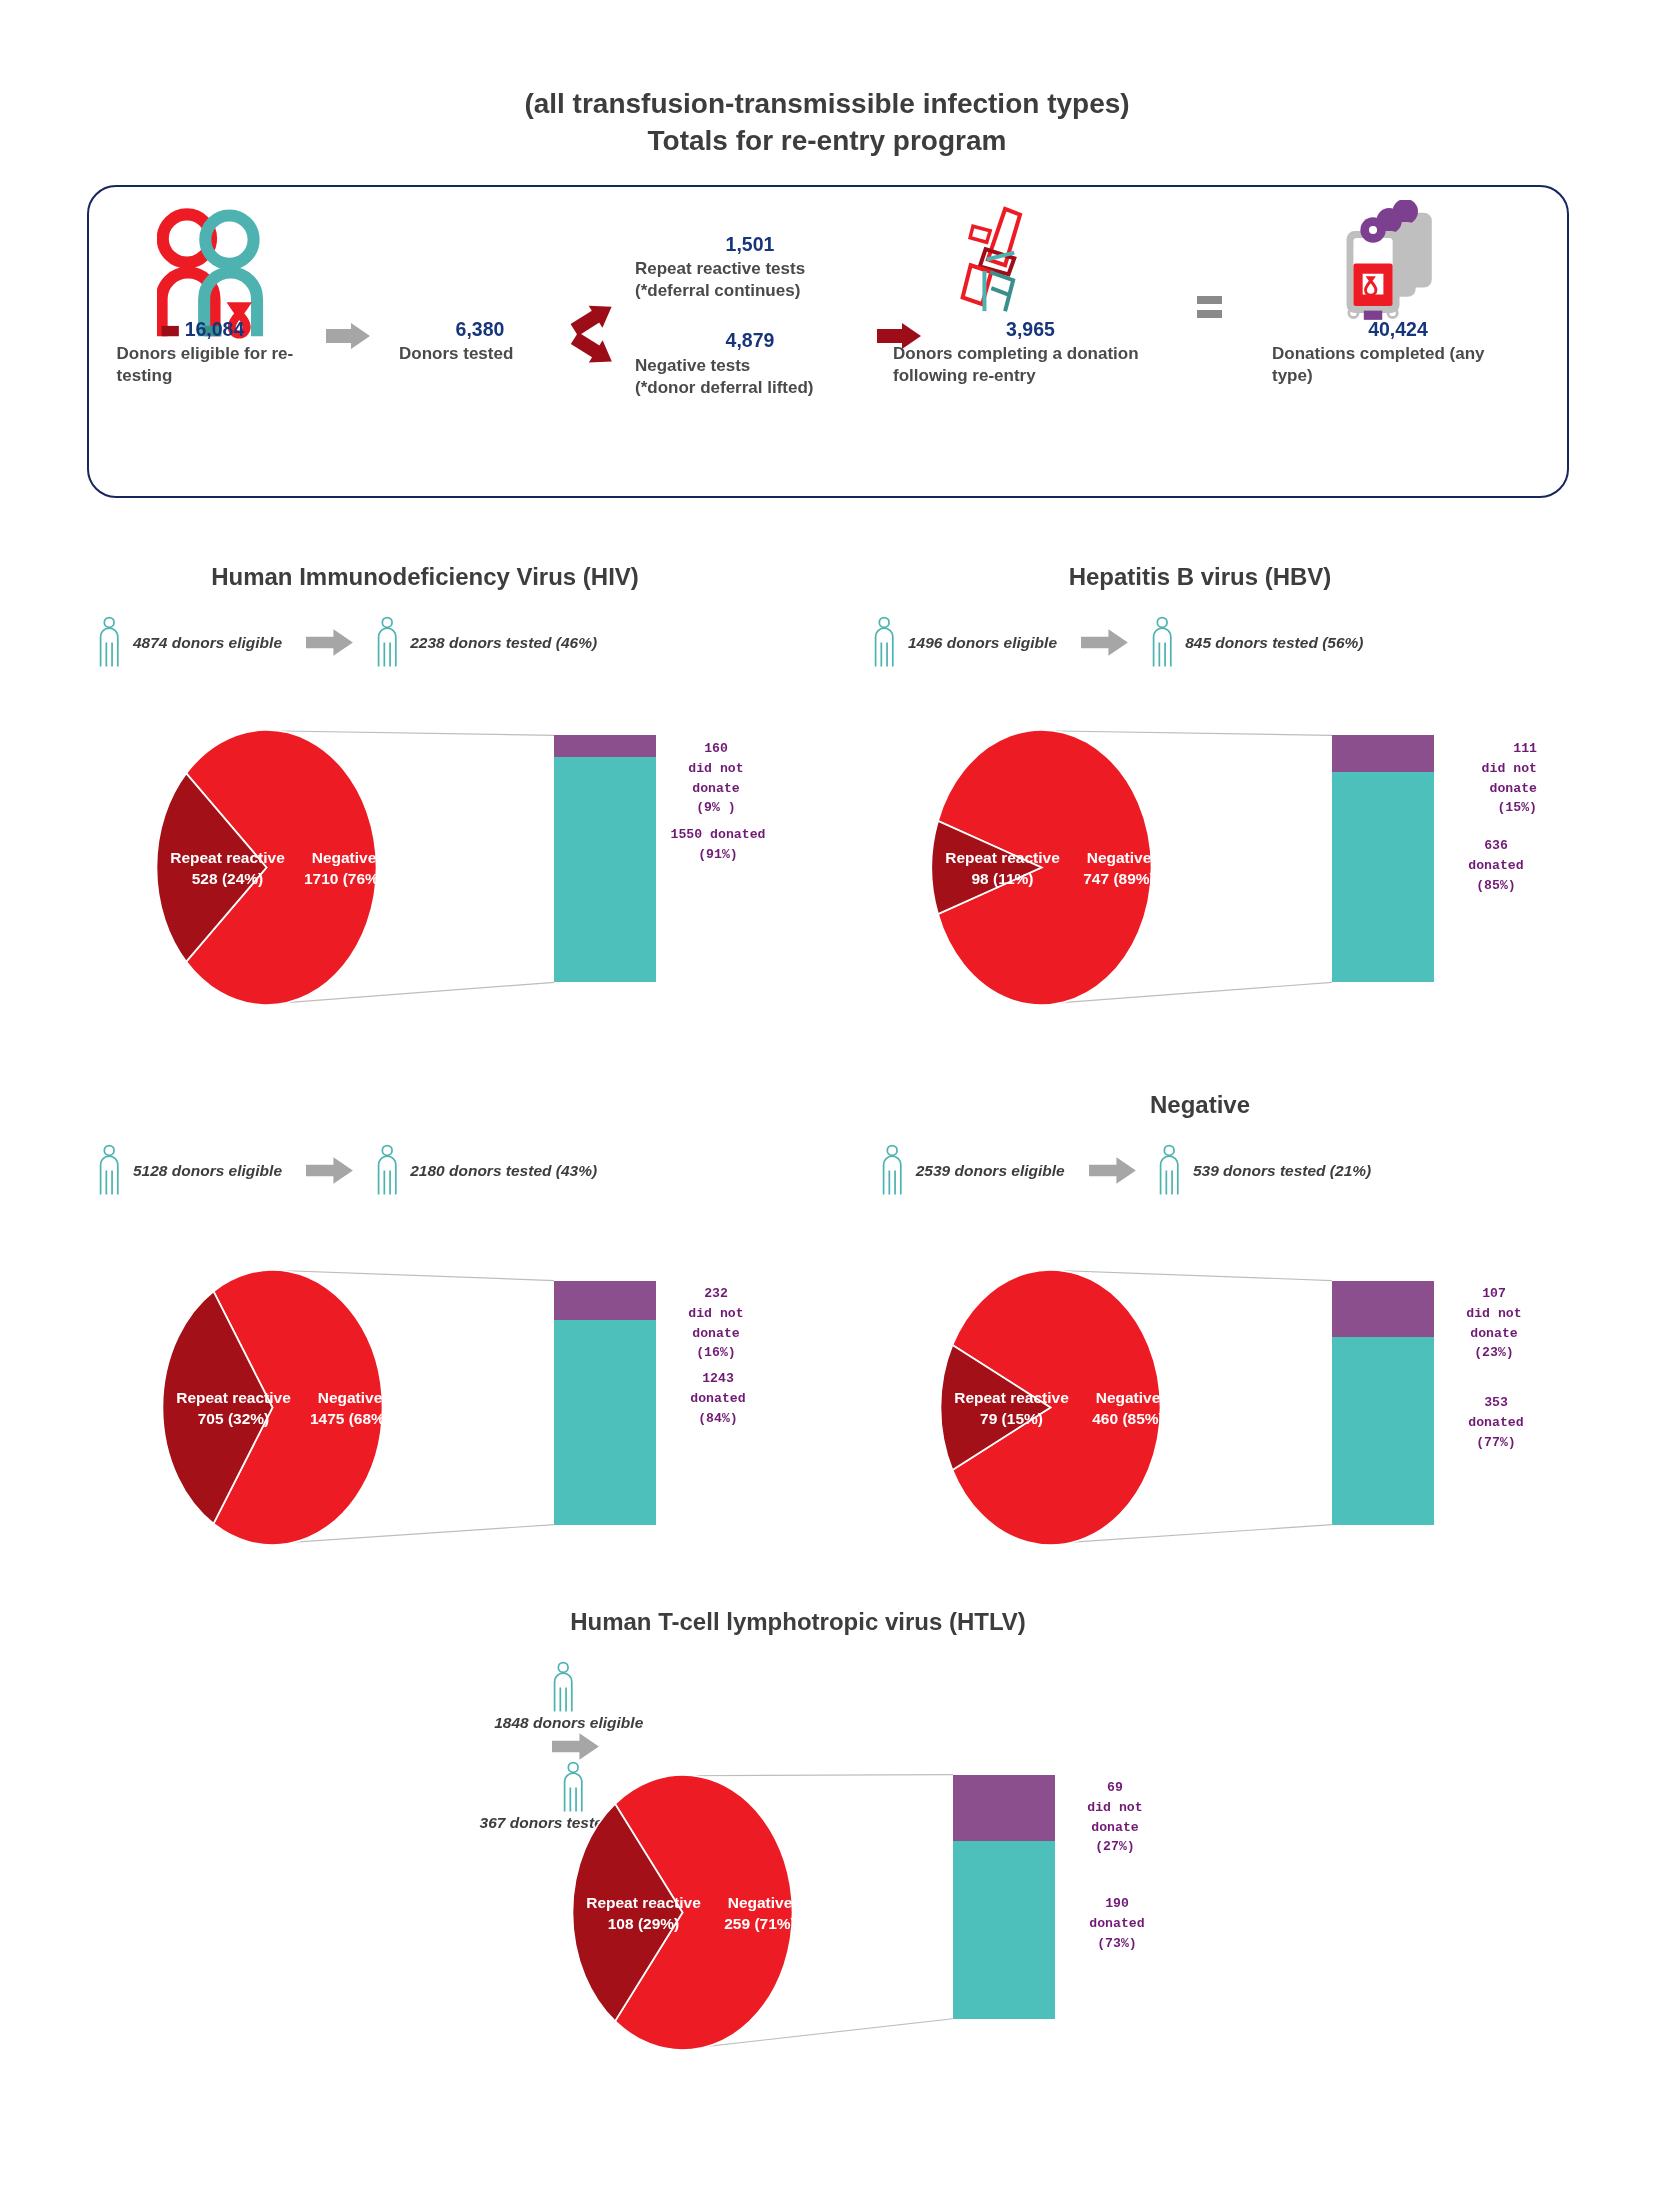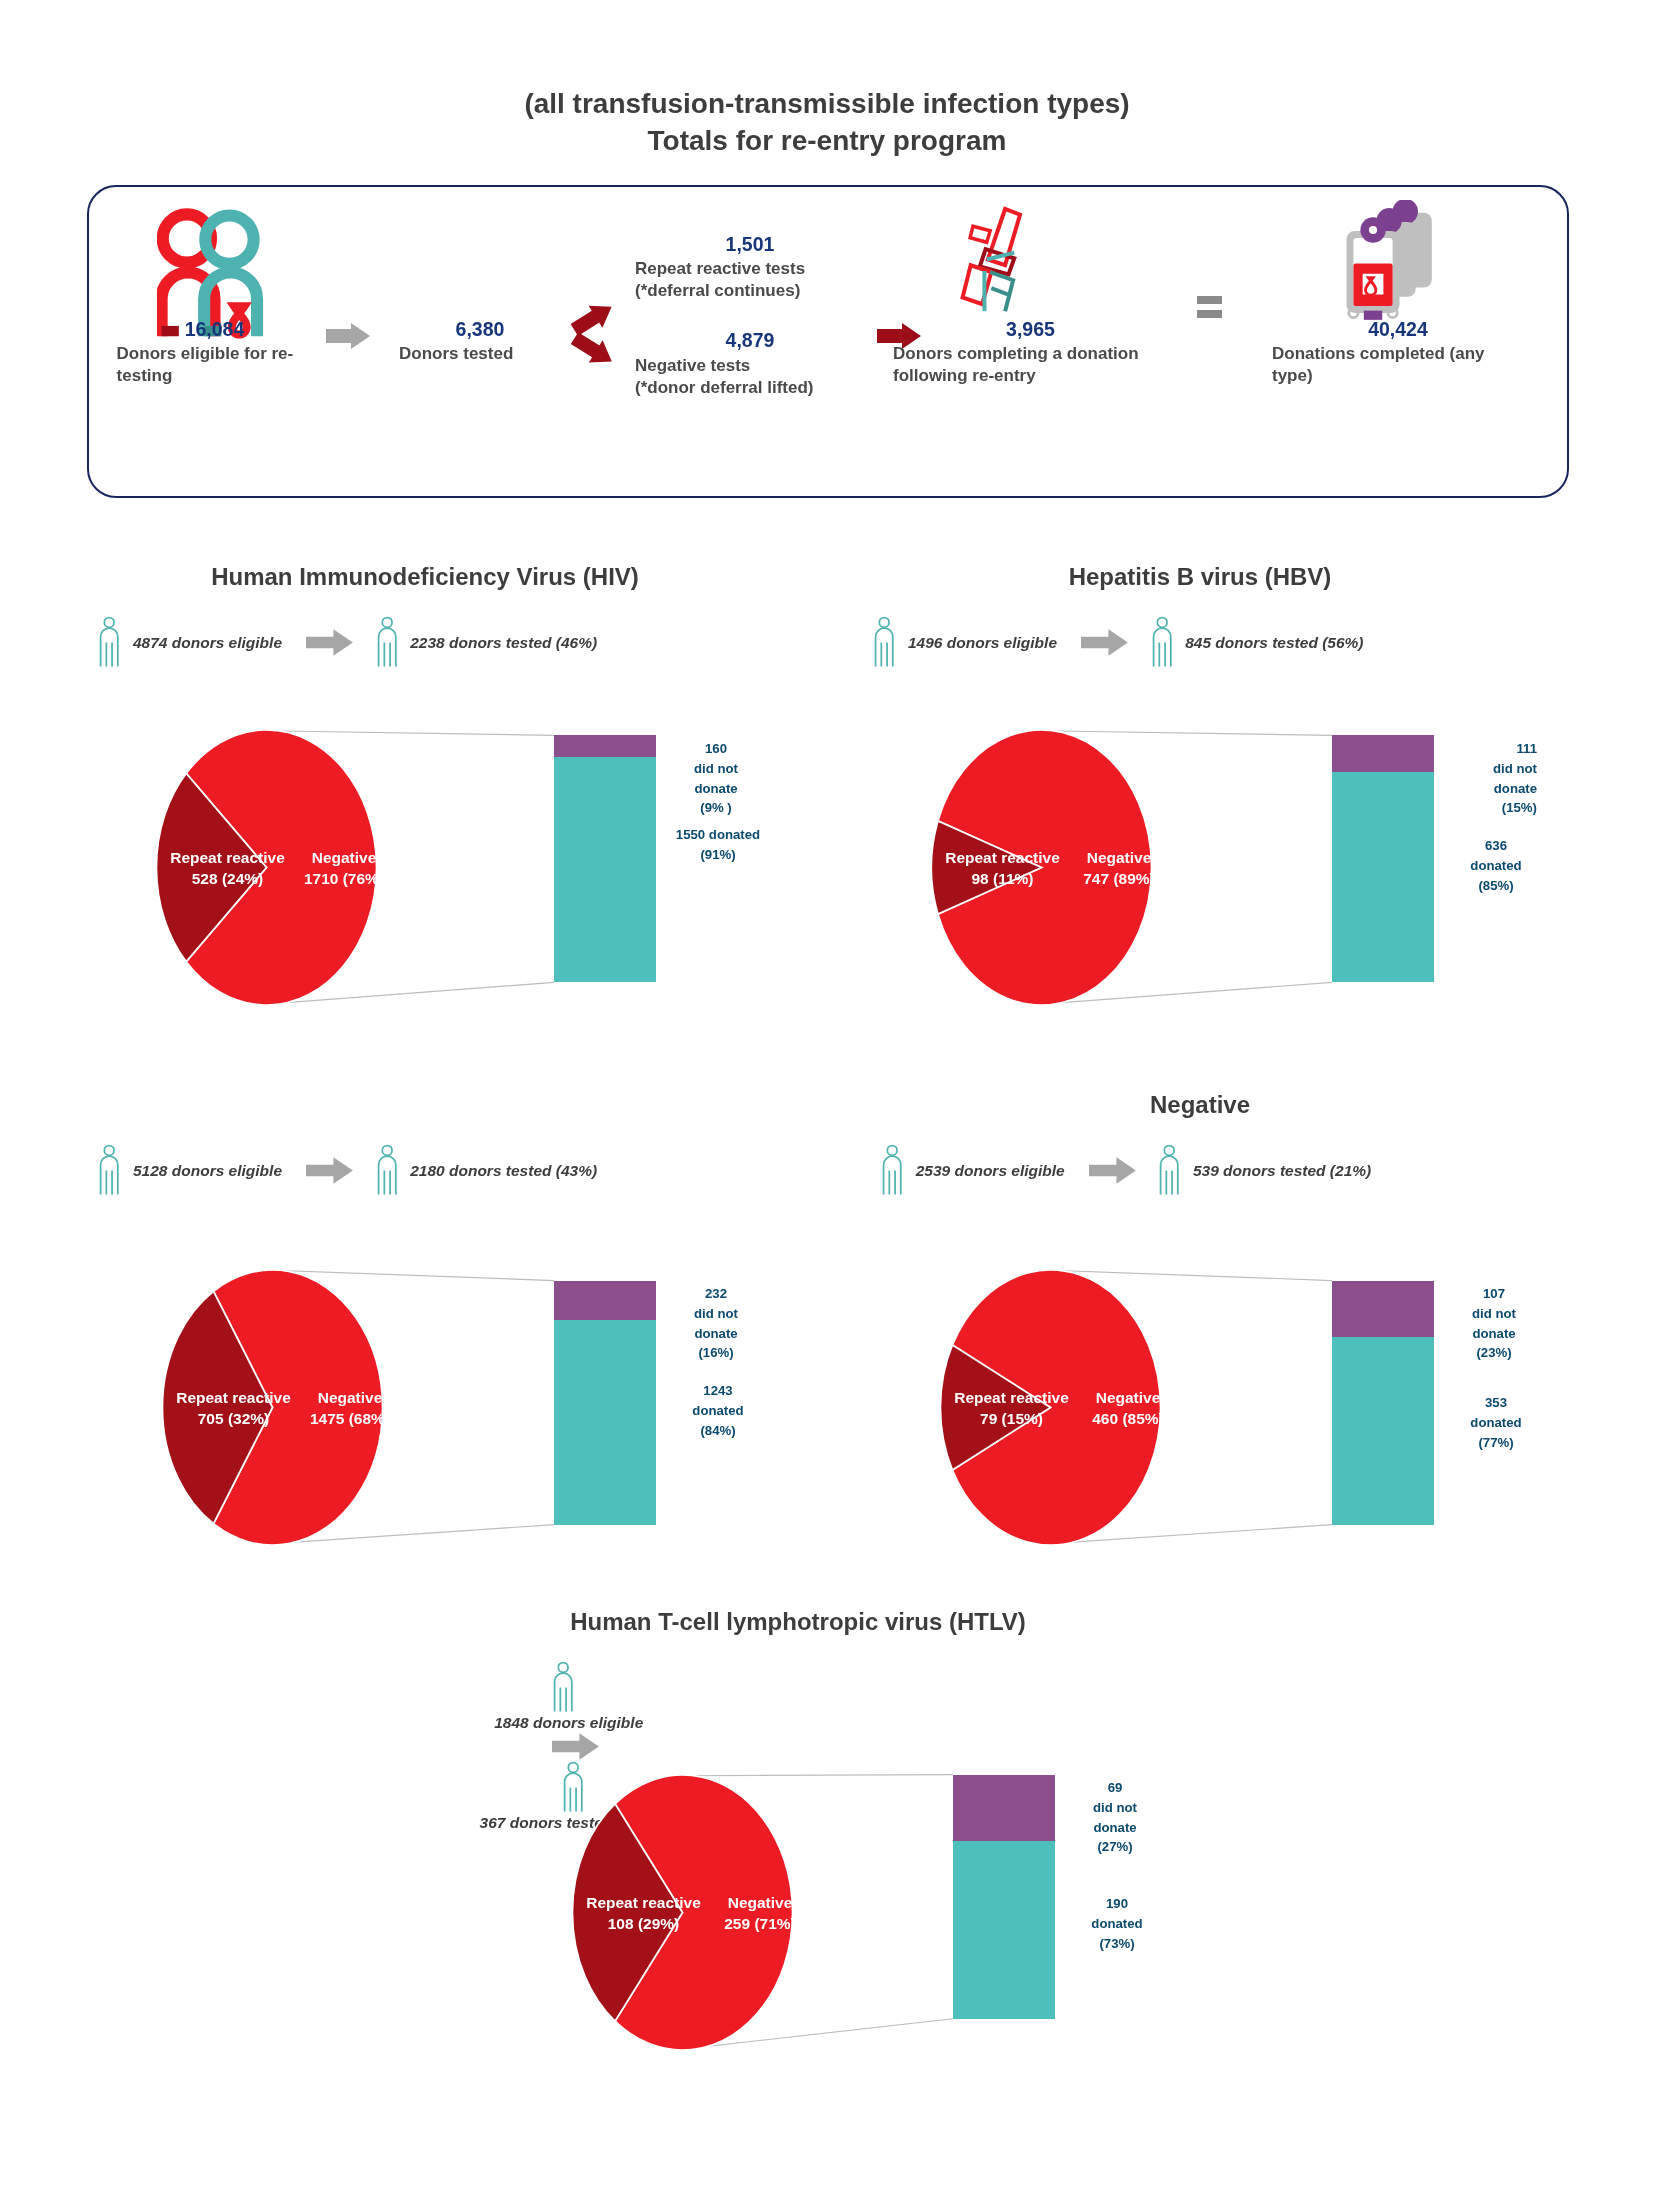--- a/index.html
+++ b/index.html
@@ -85,22 +85,22 @@
     position: absolute; top: 53px; left: 0;
     display: flex; align-items: center; gap: 0px; font-style: italic;
   }
   .donor-txt {
     font-size: 15.5px; font-weight: bold; color: #3d3d3d; white-space: nowrap;
   }
   .pie-wrap { position: absolute; }
   .bar-wrap { position: absolute; }
   .bar-seg { width: 100%; }
   .bar-label {
-    position: absolute; font-size: 13.2px; font-weight: bold; color: #0c4a6e;
-    line-height: 1.5; white-space: nowrap;
+    position: absolute; font-size: 13.2px; font-weight: bold; color: #701a75;
+    line-height: 1.5; white-space: nowrap; font-family: Liberation Mono, monospace;
   }
   .connector { position: absolute; left: 0; top: 0; pointer-events: none; }
   .pie-txt {
     position: absolute; color: #ffffff; font-weight: bold;
     font-size: 15.5px; text-align: center; line-height: 1.35; white-space: nowrap;
   }
 </style>
 </head>
 <body>
 
@@ -391,21 +391,21 @@
       <div class="bar-seg" style="height:205px;background:#4EC0BC;"></div>
     </div>
 
     <div class="bar-label" style="left:587px;top:193px;text-align:center;width:86px;">
       <div>232</div>
       <div>did not</div>
       <div>donate</div>
       <div>(16%)</div>
     </div>
 
-    <div class="bar-label" style="left:583px;top:290px;text-align:center;width:98px;">
+    <div class="bar-label" style="left:583px;top:278px;text-align:center;width:98px;">
       <div>1243</div>
       <div>donated</div>
       <div>(84%)</div>
     </div>
   </div>
   <div class="panel" style="left:861px;top:1091px;width:718px;height:494px;">
 
     <div class="panel-title" style="left:0;width:678px;">Negative</div>
 
     <div class="donor-row" style="left:18px;">

